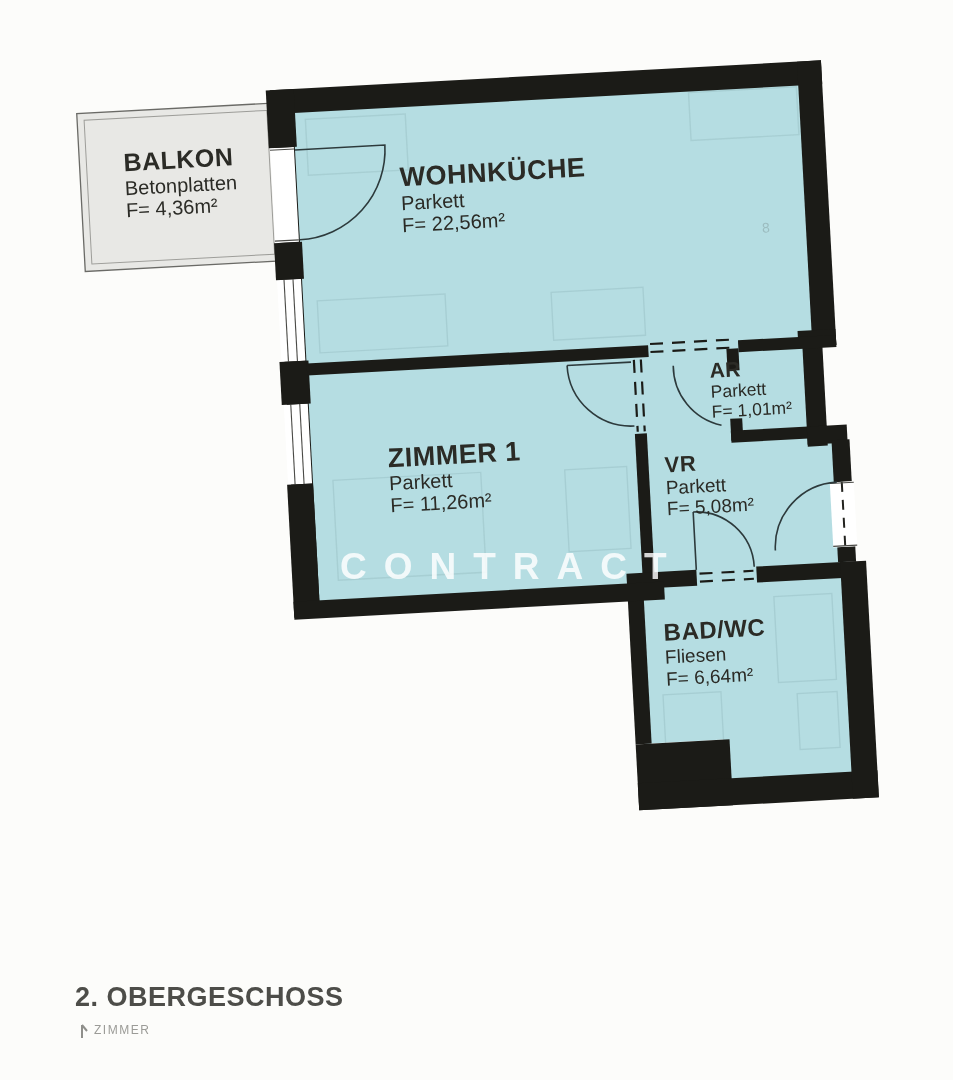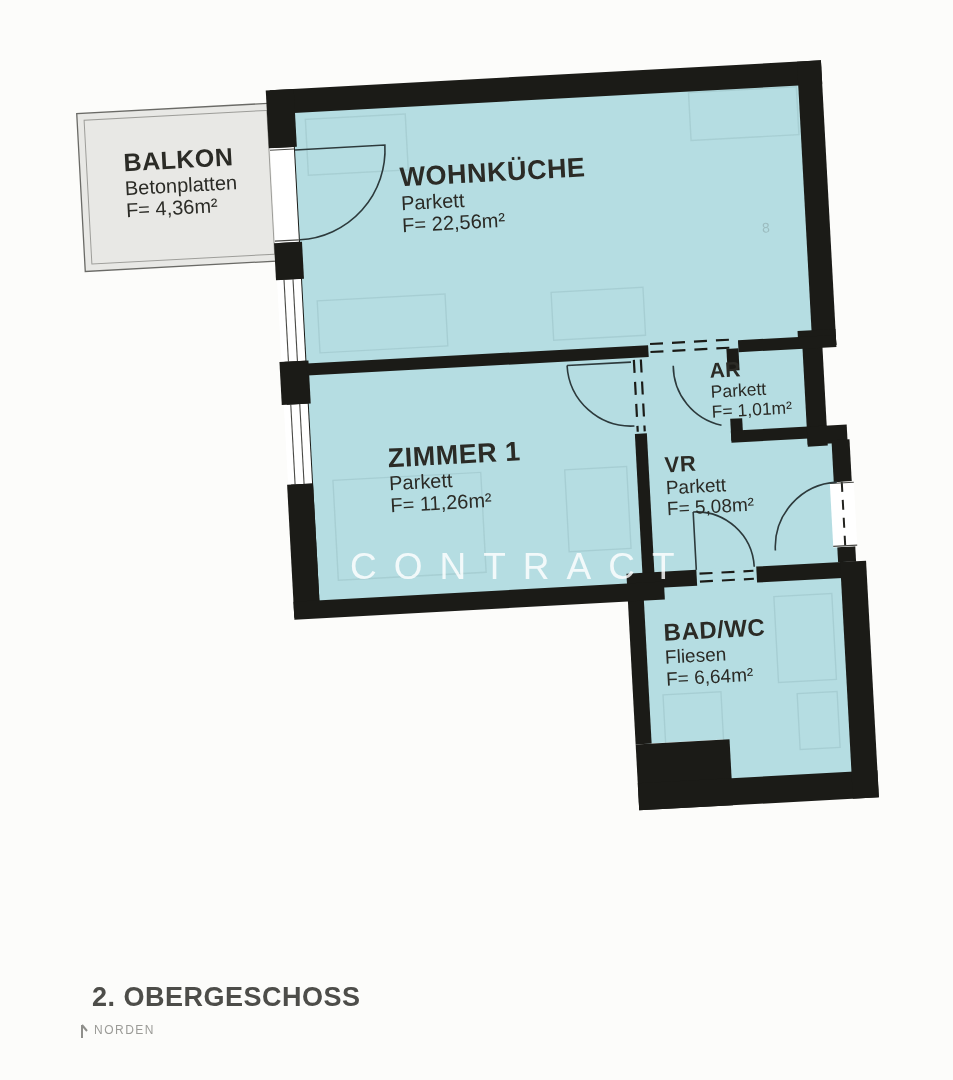--- a/index.html
+++ b/index.html
@@ -10,26 +10,26 @@
   }
   svg text{fill:#2b2b26;}
   .room-name{font-weight:bold;letter-spacing:.5px;}
   .room-sub{font-weight:normal;}
   .wm-immo{
     position:absolute;left:328px;top:458px;width:400px;
     font-size:100px;font-weight:bold;letter-spacing:10px;line-height:1;
     color:rgba(255,255,255,0.58);white-space:nowrap;pointer-events:none;
   }
   .wm-contract{
-    position:absolute;left:350px;top:548px;
-    font-size:37px;font-weight:normal;letter-spacing:17px;line-height:1;
+    position:absolute;left:340px;top:548px;
+    font-size:37px;font-weight:bold;letter-spacing:17px;line-height:1;
     color:rgba(255,255,255,0.82);white-space:nowrap;pointer-events:none;
   }
   .floor-label{
-    position:absolute;left:92px;top:982px;
+    position:absolute;left:75px;top:982px;
     font-size:27px;font-weight:bold;letter-spacing:.5px;color:#4d4d49;
   }
   .north{
     position:absolute;left:78px;top:1020px;height:20px;
     display:flex;align-items:center;gap:5px;
     font-size:12px;letter-spacing:1.5px;color:#9b9b97;
   }
 </style>
 </head>
 <body>
@@ -171,16 +171,16 @@
 
   
   <div class="wm-contract">CONTRACT</div>
 
   
   <div class="floor-label">2. OBERGESCHOSS</div>
   <div class="north">
     <svg width="11" height="17" viewBox="0 0 11 17">
       <path d="M4 16 V3 M4 3 L9 9" stroke="#8f8f8b" stroke-width="2" fill="none"></path>
     </svg>
-    <span>NORDEN</span>
+    <span>ZIMMER</span>
   </div>
 
 </div>
 
 </body></html>

